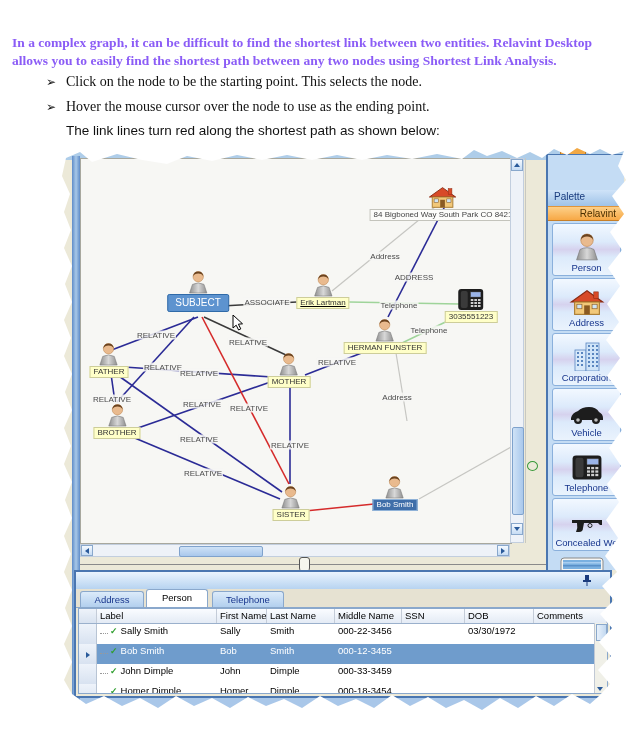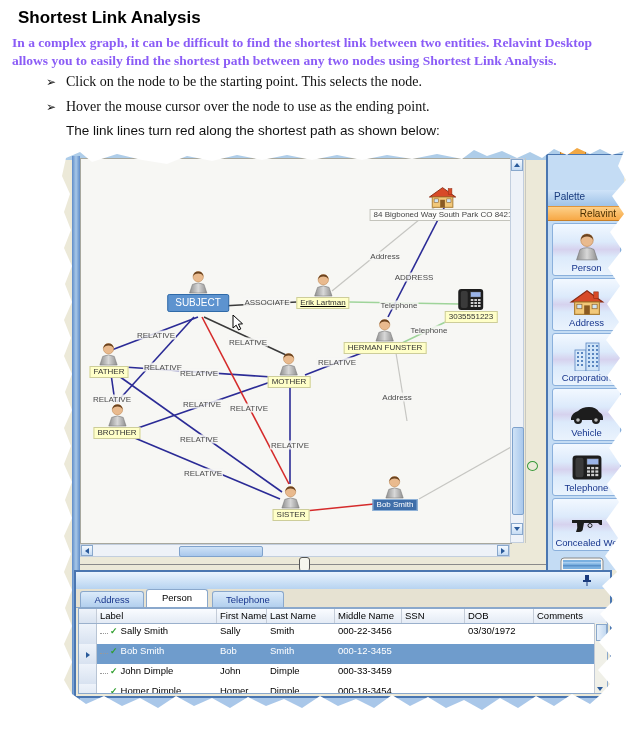--- a/index.html
+++ b/index.html
@@ -201,21 +201,20 @@
       <rect x="4.5" y="7" width="1" height="4" fill="#1a3c7e"></rect>
     </g>
     <g id="sym-cursor">
       <path d="M1,0 L1,13 L4.2,10.2 L6.6,15 L8.8,13.9 L6.4,9.2 L10.5,8.8 Z" fill="#fff" stroke="#000" stroke-width="1"></path>
     </g>
   </defs>
 </svg>
 
 <div class="page">
 
-  <div class="doc-title">Shortest Link Analysis</div>
   <div class="doc-par">In a complex graph, it can be difficult to find the shortest link between two entities. Relavint Desktop allows you to easily find the shortest path between any two nodes using Shortest Link Analysis.</div>
   <div class="bullet" style="top:74px;"><span class="mk">➢</span><span>Click on the node to be the starting point. This selects the node.</span></div>
   <div class="bullet" style="top:99px;"><span class="mk">➢</span><span>Hover the mouse cursor over the node to use as the ending point.</span></div>
   <div class="doc-note">The link lines turn red along the shortest path as shown below:</div>
 
   <div class="shot">
     <div class="top-sliver"></div>
     <div class="bottom-sliver"></div>
     <div class="orange-frag"></div>
     <div class="left-strip"></div>

